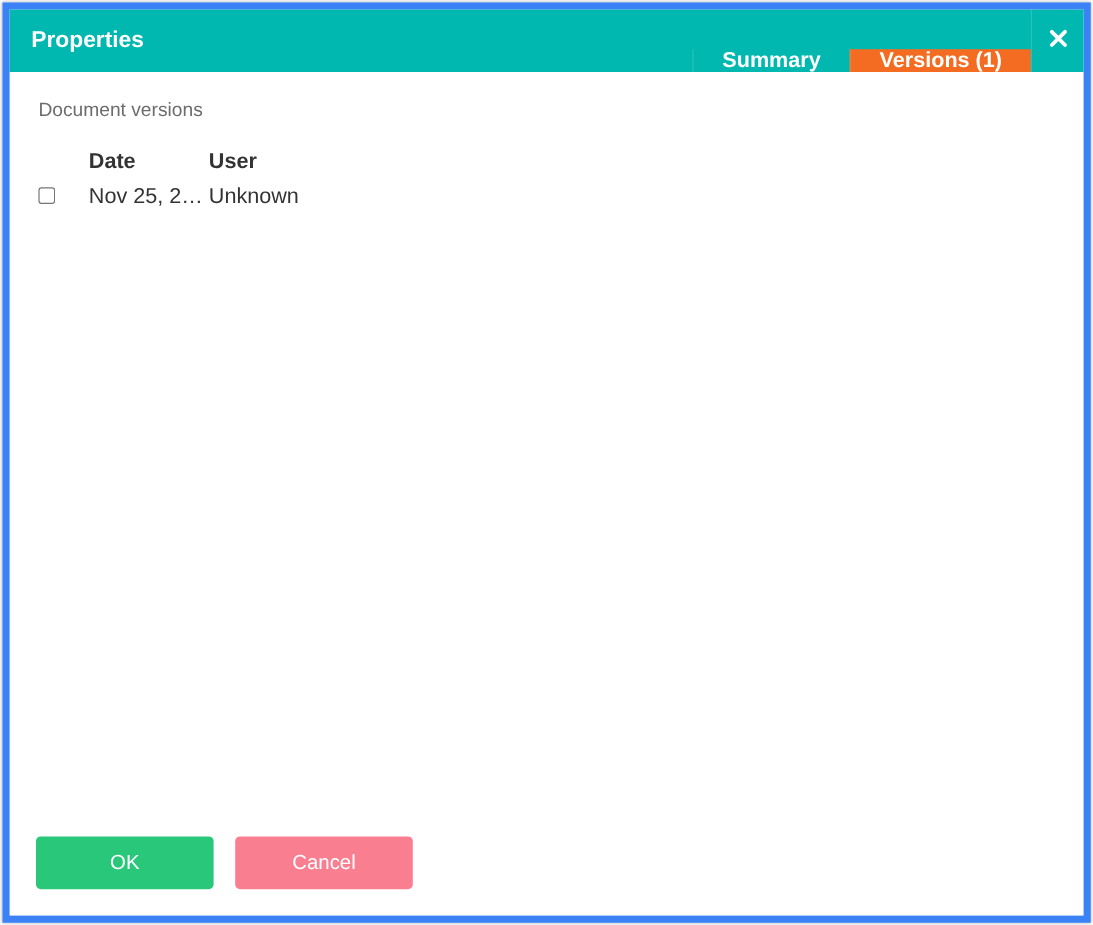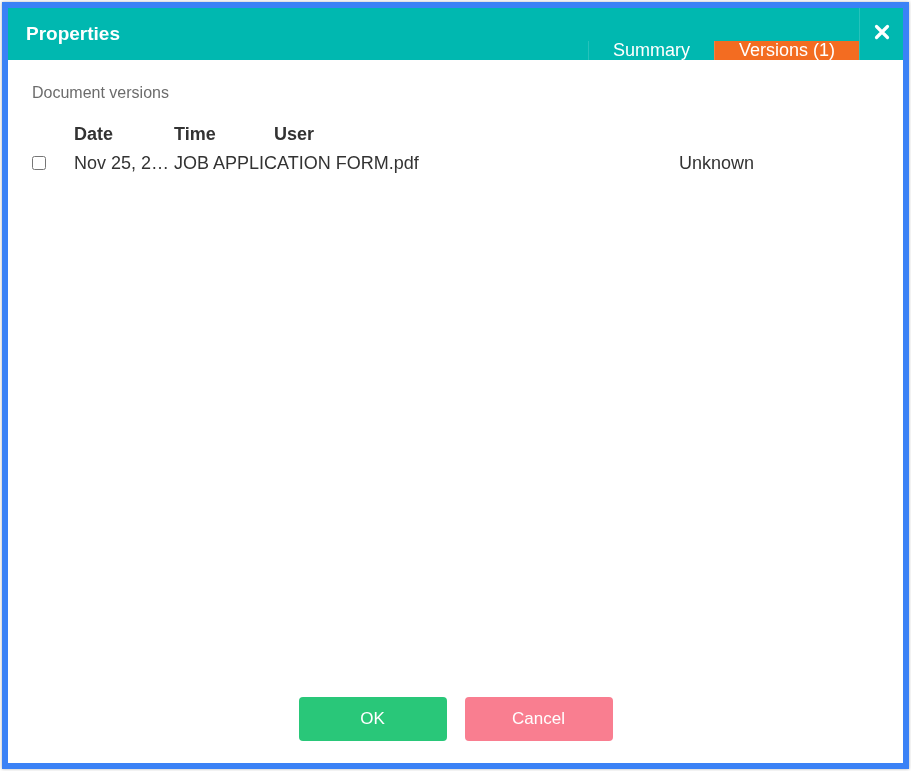--- a/index.html
+++ b/index.html
@@ -39,21 +39,21 @@
       padding-left: 18px;
       font-size: 19px;
       font-weight: 600;
     }
     .tab {
       display: flex;
       align-items: center;
       justify-content: center;
       padding: 0 24px;
       font-size: 18px;
-      font-weight: 400;
+      font-weight: 700;
       cursor: pointer;
       border-left: 1px solid rgba(255,255,255,0.15);
       margin-top: 33px;
     }
     .tab.active {
       background: #f36c21;
     }
     .close-btn {
       width: 44px;
       display: flex;
@@ -116,21 +116,21 @@
       white-space: nowrap;
       overflow: hidden;
       text-overflow: ellipsis;
     }
     .col-user {
       width: 200px;
       white-space: nowrap;
     }
     .footer {
       display: flex;
-      justify-content: center;
+      justify-content: flex-start;
       gap: 18px;
       padding: 18px 22px 22px 22px;
     }
     .btn {
       min-width: 148px;
       height: 44px;
       border: none;
       border-radius: 4px;
       font-size: 17px;
       color: #fff;
@@ -161,29 +161,27 @@
     </div>
   </div>
 
   <div class="content">
     <div class="section-title">Document versions</div>
 
     <div class="table">
       <div class="thead">
         <div class="col-check"></div>
         <div class="col-date">Date</div>
-        <div class="col-time">Time</div>
         <div class="col-user">User</div>
       </div>
       <div class="trow">
         <div class="col-check">
           <input type="checkbox" style="">
         </div>
         <div class="col-date">Nov 25, 2…</div>
-        <div class="col-filename">JOB APPLICATION FORM.pdf</div>
         <div class="col-user">Unknown</div>
       </div>
     </div>
   </div>
 
   <div class="footer">
     <button class="btn btn-ok">OK</button>
     <button class="btn btn-cancel">Cancel</button>
   </div>
 </div>

